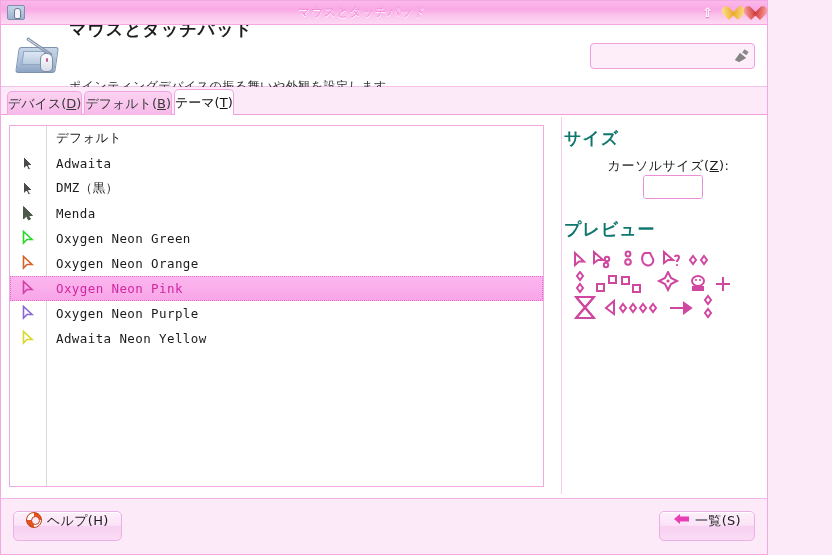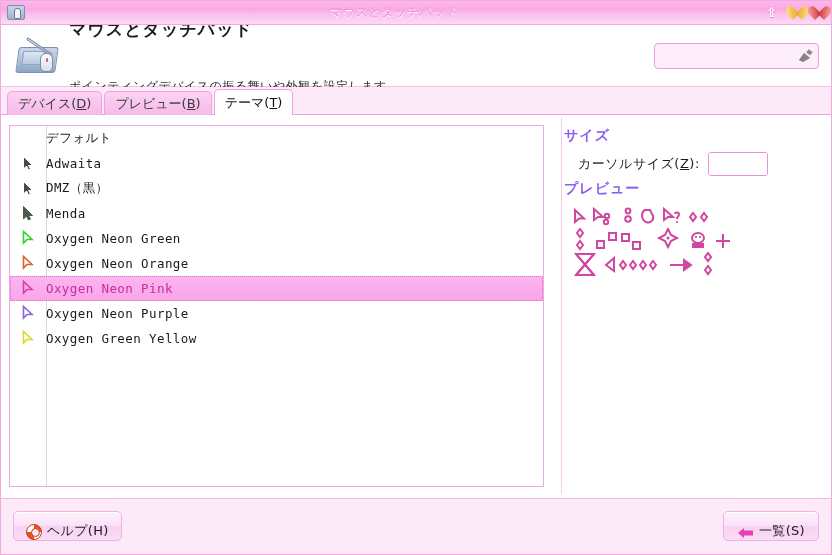--- a/index.html
+++ b/index.html
@@ -7,21 +7,21 @@
     margin: 0; padding: 0;
     width: 832px; height: 555px;
     overflow: hidden;
     font-family: "DejaVu Sans", sans-serif;
     background: #fdeaf8;
   }
 
   
   #window {
     position: relative;
-    width: 832px; height: 555px;
+    width: 768px; height: 555px;
     background: #fdeaf8;
     border: 1px solid #f2a8e0;
     overflow: hidden;
   }
 
   
   #titlebar {
     position: relative;
     height: 24px;
     background: linear-gradient(to bottom, #fbb8ea 0%, #f9a9e4 38%, #fbc2ec 60%, #fdd9f3 100%);
@@ -120,21 +120,21 @@
 
   
   #tabs {
     height: 28px; padding: 4px 0 0 6px;
     display: flex; align-items: flex-end; gap: 2px;
     background: #fdeaf8;
     border-bottom: 1px solid #f0a0de;
     position: relative;
   }
   .tab {
-    height: 24px; padding: 0 10px;
+    height: 24px; padding: 0 0;
     display: flex; align-items: center;
     font-size: 13px; color: #3a3a3a;
     background: linear-gradient(to bottom, #fbd3f2, #f7b9e9);
     border: 1px solid #efa3e0;
     border-bottom: none;
     border-radius: 5px 5px 0 0;
     cursor: pointer; white-space: nowrap;
     position: relative; top: 1px;
   }
   .tab.active {
@@ -168,42 +168,42 @@
   }
   .theme-row {
     height: 25px; display: flex; align-items: center;
     font-size: 13px; color: #1b1b1b;
     cursor: pointer; position: relative;
   }
   .theme-row .cur-cell {
     width: 36px; flex: none; display: flex; align-items: center; justify-content: center;
   }
   .theme-row .name-cell {
-    flex: 1; 
+    flex: 1; padding-left: 10px;
     font-family: "DejaVu Sans Mono", monospace; font-size: 12.5px;
     letter-spacing: .4px;
   }
   .theme-row.selected {
     background: linear-gradient(to bottom, #fcb6ee, #f8a5e8);
     outline: 1px dotted #e071c8; outline-offset: -1px;
   }
   .theme-row.selected .name-cell { color: #d0289e; }
 
   
   .cur { display: block; }
 
   
   #right-panel {
     flex: 1; padding-left: 20px; padding-top: 2px;
   }
   .section-title {
-    font-size: 14px; font-weight: bold; color: #8b5cf6; margin-bottom: 7px;
+    font-size: 17px; font-weight: bold; color: #0f766e; margin-bottom: 7px;
     letter-spacing: 1px;
   }
-  #size-row { display: flex; align-items: center; padding-left: 14px; margin-bottom: 4px; }
+  #size-row { display: flex; align-items: center; padding-left: 14px; margin-bottom: 19px; flex-direction: column; }
   #size-label { font-size: 13px; color: #1b1b1b; letter-spacing: .5px; }
   #size-label u { text-decoration: underline; }
   #spin {
     margin-left: 8px; width: 60px; height: 24px;
     display: flex; border: 1px solid #ec8fd9; border-radius: 3px;
     background: #fff; overflow: hidden;
   }
   #spin-value {
     flex: 1; border: 0; outline: none; background: #fff;
     font-family: "DejaVu Sans", sans-serif; font-size: 13px; color: #222;
@@ -223,21 +223,21 @@
   }
 
   
   #footer {
     height: 54px; background: #fdeaf8;
     border-top: 1px solid #f3b4e6;
     display: flex; align-items: center; padding: 0 12px;
   }
   .btn {
     height: 30px; min-width: 96px; padding: 0 12px;
-    display: inline-flex; align-items: flex-end; justify-content: center; gap: 5px;
+    display: inline-flex; align-items: flex-start; justify-content: center; gap: 5px;
     background: linear-gradient(to bottom, #fdf0fb 0%, #fbe2f7 48%, #f7d1f1 50%, #fadcf6 100%);
     border: 1px solid #eeb0e4; border-radius: 5px;
     font-size: 13px; color: #1d1d1d; cursor: pointer;
     box-shadow: inset 0 1px 0 #fff;
     letter-spacing: .3px;
   }
   #footer-spacer { flex: 1; }
   #footer-right { display: flex; gap: 24px; }
 
   .lifebuoy { width: 16px; height: 16px; position: relative; flex: none; }
@@ -294,21 +294,21 @@
     </div>
   </div>
 
   <div id="tabs">
     <div class="tab">
       <span>デバイス(</span>
         <u>D</u>
         <span>)</span>
     </div>
     <div class="tab">
-      <span>プレビュー(</span>
+      <span>デフォルト(</span>
         <u>B</u>
         <span>)</span>
     </div>
     <div class="tab active">
       <span>テーマ(</span>
         <u>T</u>
         <span>)</span>
     </div>
   </div>
 
@@ -376,21 +376,21 @@
               </svg>
             </div>
             <div class="name-cell">Oxygen Neon Purple</div>
           </div>
           <div class="theme-row">
             <div class="cur-cell">
               <svg class="cur" width="14" height="17" viewBox="0 0 14 17">
                 <path d="M2.5,1.5 L2.5,13 L6,9.5 L11,9.5 Z" fill="none" stroke="#d8d828" stroke-width="1.6"></path>
               </svg>
             </div>
-            <div class="name-cell">Oxygen Green Yellow</div>
+            <div class="name-cell">Adwaita Neon Yellow</div>
           </div>
         </div>
     </div>
 
     <div id="pane-divider"></div>
 
     <div id="right-panel">
 
       <div class="section-title">サイズ</div>
 

